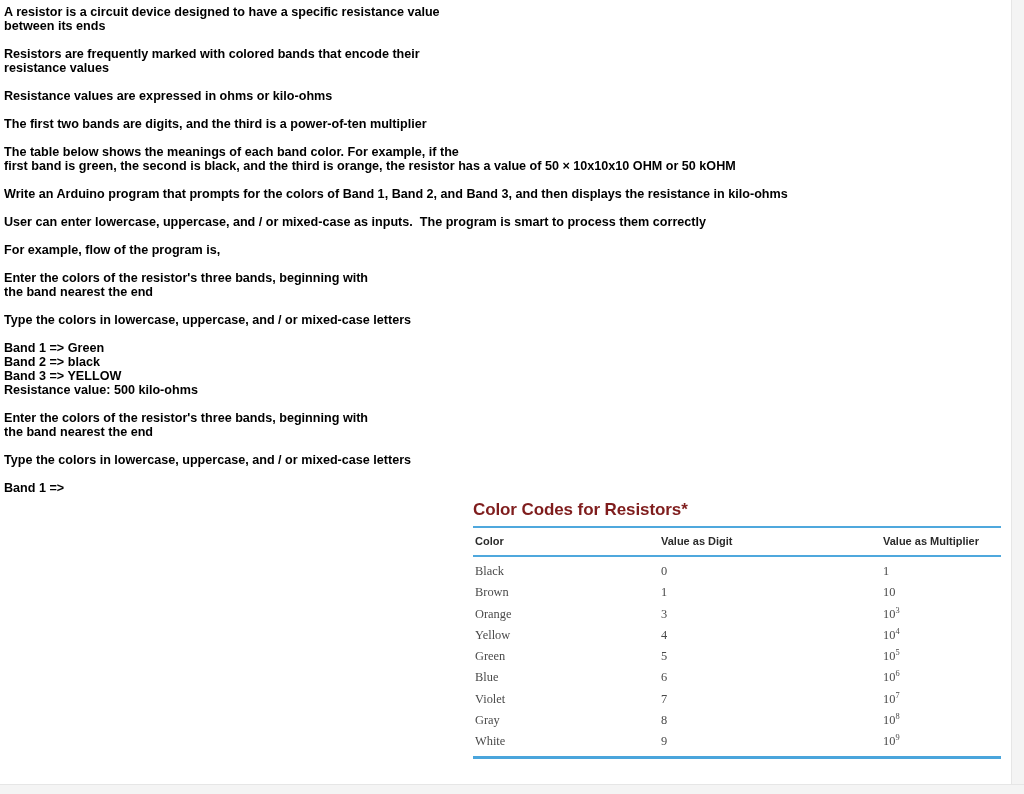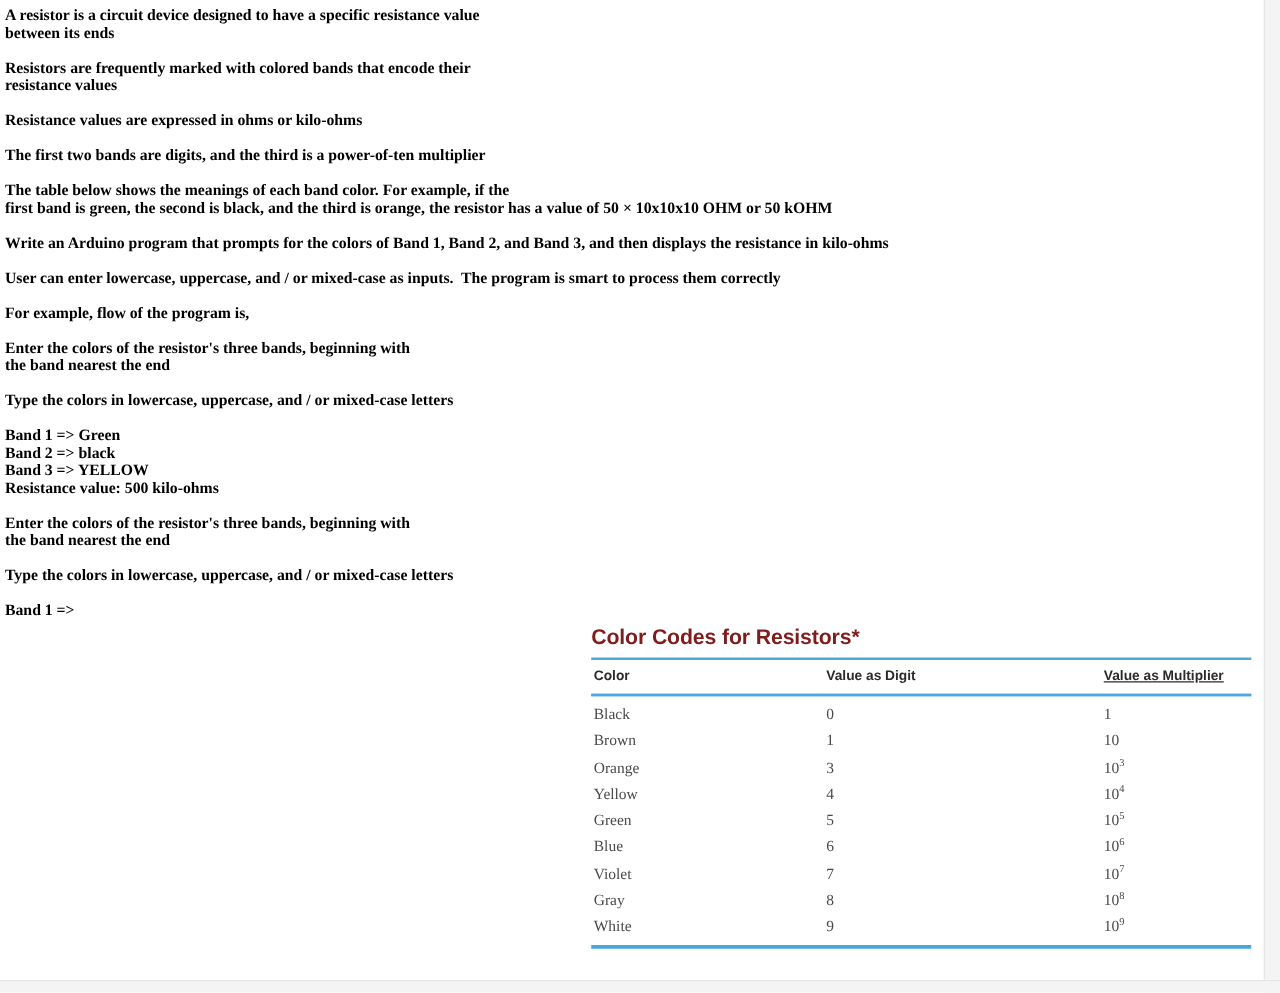--- a/index.html
+++ b/index.html
@@ -34,21 +34,21 @@
     background: #f4f4f4;
     border-top: 1px solid #e6e6e6;
   }
 
   
   #problem-text {
     position: absolute;
     left: 4px;
     top: 5px;
     width: 1012px;
-    font-family: Liberation Serif, serif;
+    font-family: Liberation Sans, sans-serif;
     font-size: 12.6px;
     line-height: 14px;
     font-weight: bold;
     color: #000000;
     white-space: pre;
     letter-spacing: 0px;
   }
   .para {
     margin: 0 0 14px 0;
     white-space: pre;
@@ -141,21 +141,21 @@
   <table class="codes">
     <colgroup>
       <col class="c-color">
         <col class="c-digit">
         <col class="c-mult">
     </colgroup>
     <thead>
       <tr>
         <th style="border-bottom: 2px solid rgb(79, 168, 221);">Color</th>
         <th style="border-bottom: 2px solid rgb(79, 168, 221);">Value as Digit</th>
-        <th class="mult" style="border-bottom: 2px solid rgb(79, 168, 221); text-decoration: underline;">Value as Multiplier</th>
+        <th class="mult" style="border-bottom: 2px solid rgb(79, 168, 221);">Value as Multiplier</th>
       </tr>
     </thead>
     <tbody id="codes-body">
         <tr>
           <td>Black</td>
           <td>0</td>
           <td><span class="mult-base">1</span></td>
         </tr>
         <tr>
           <td>Brown</td>

